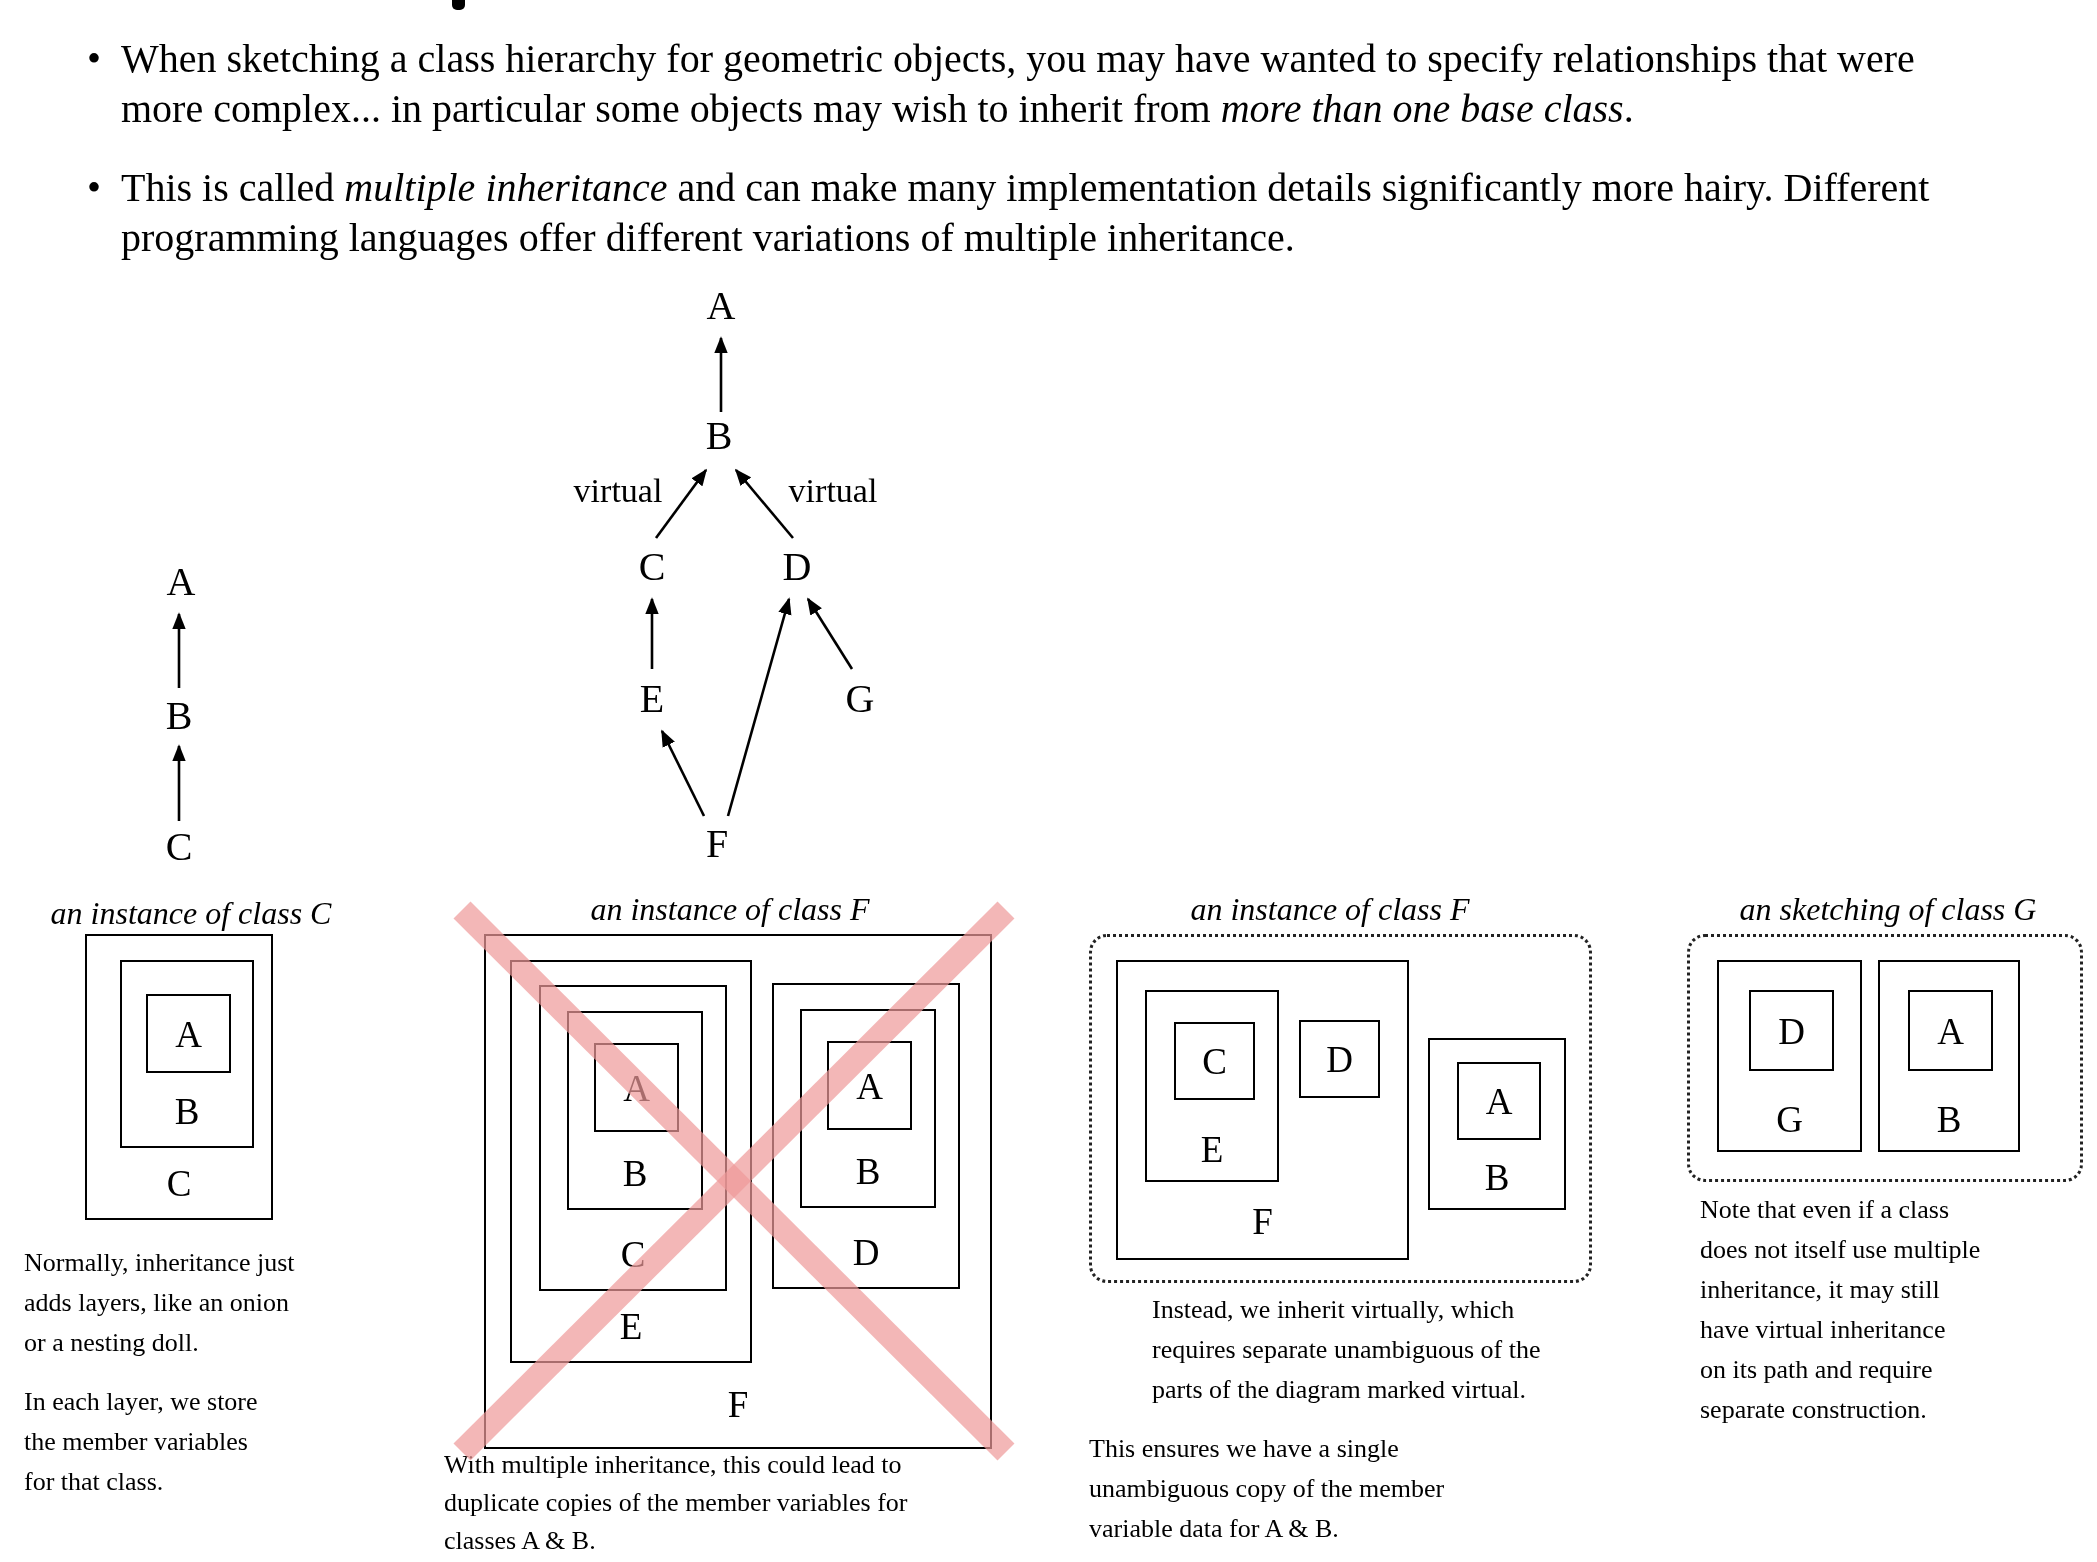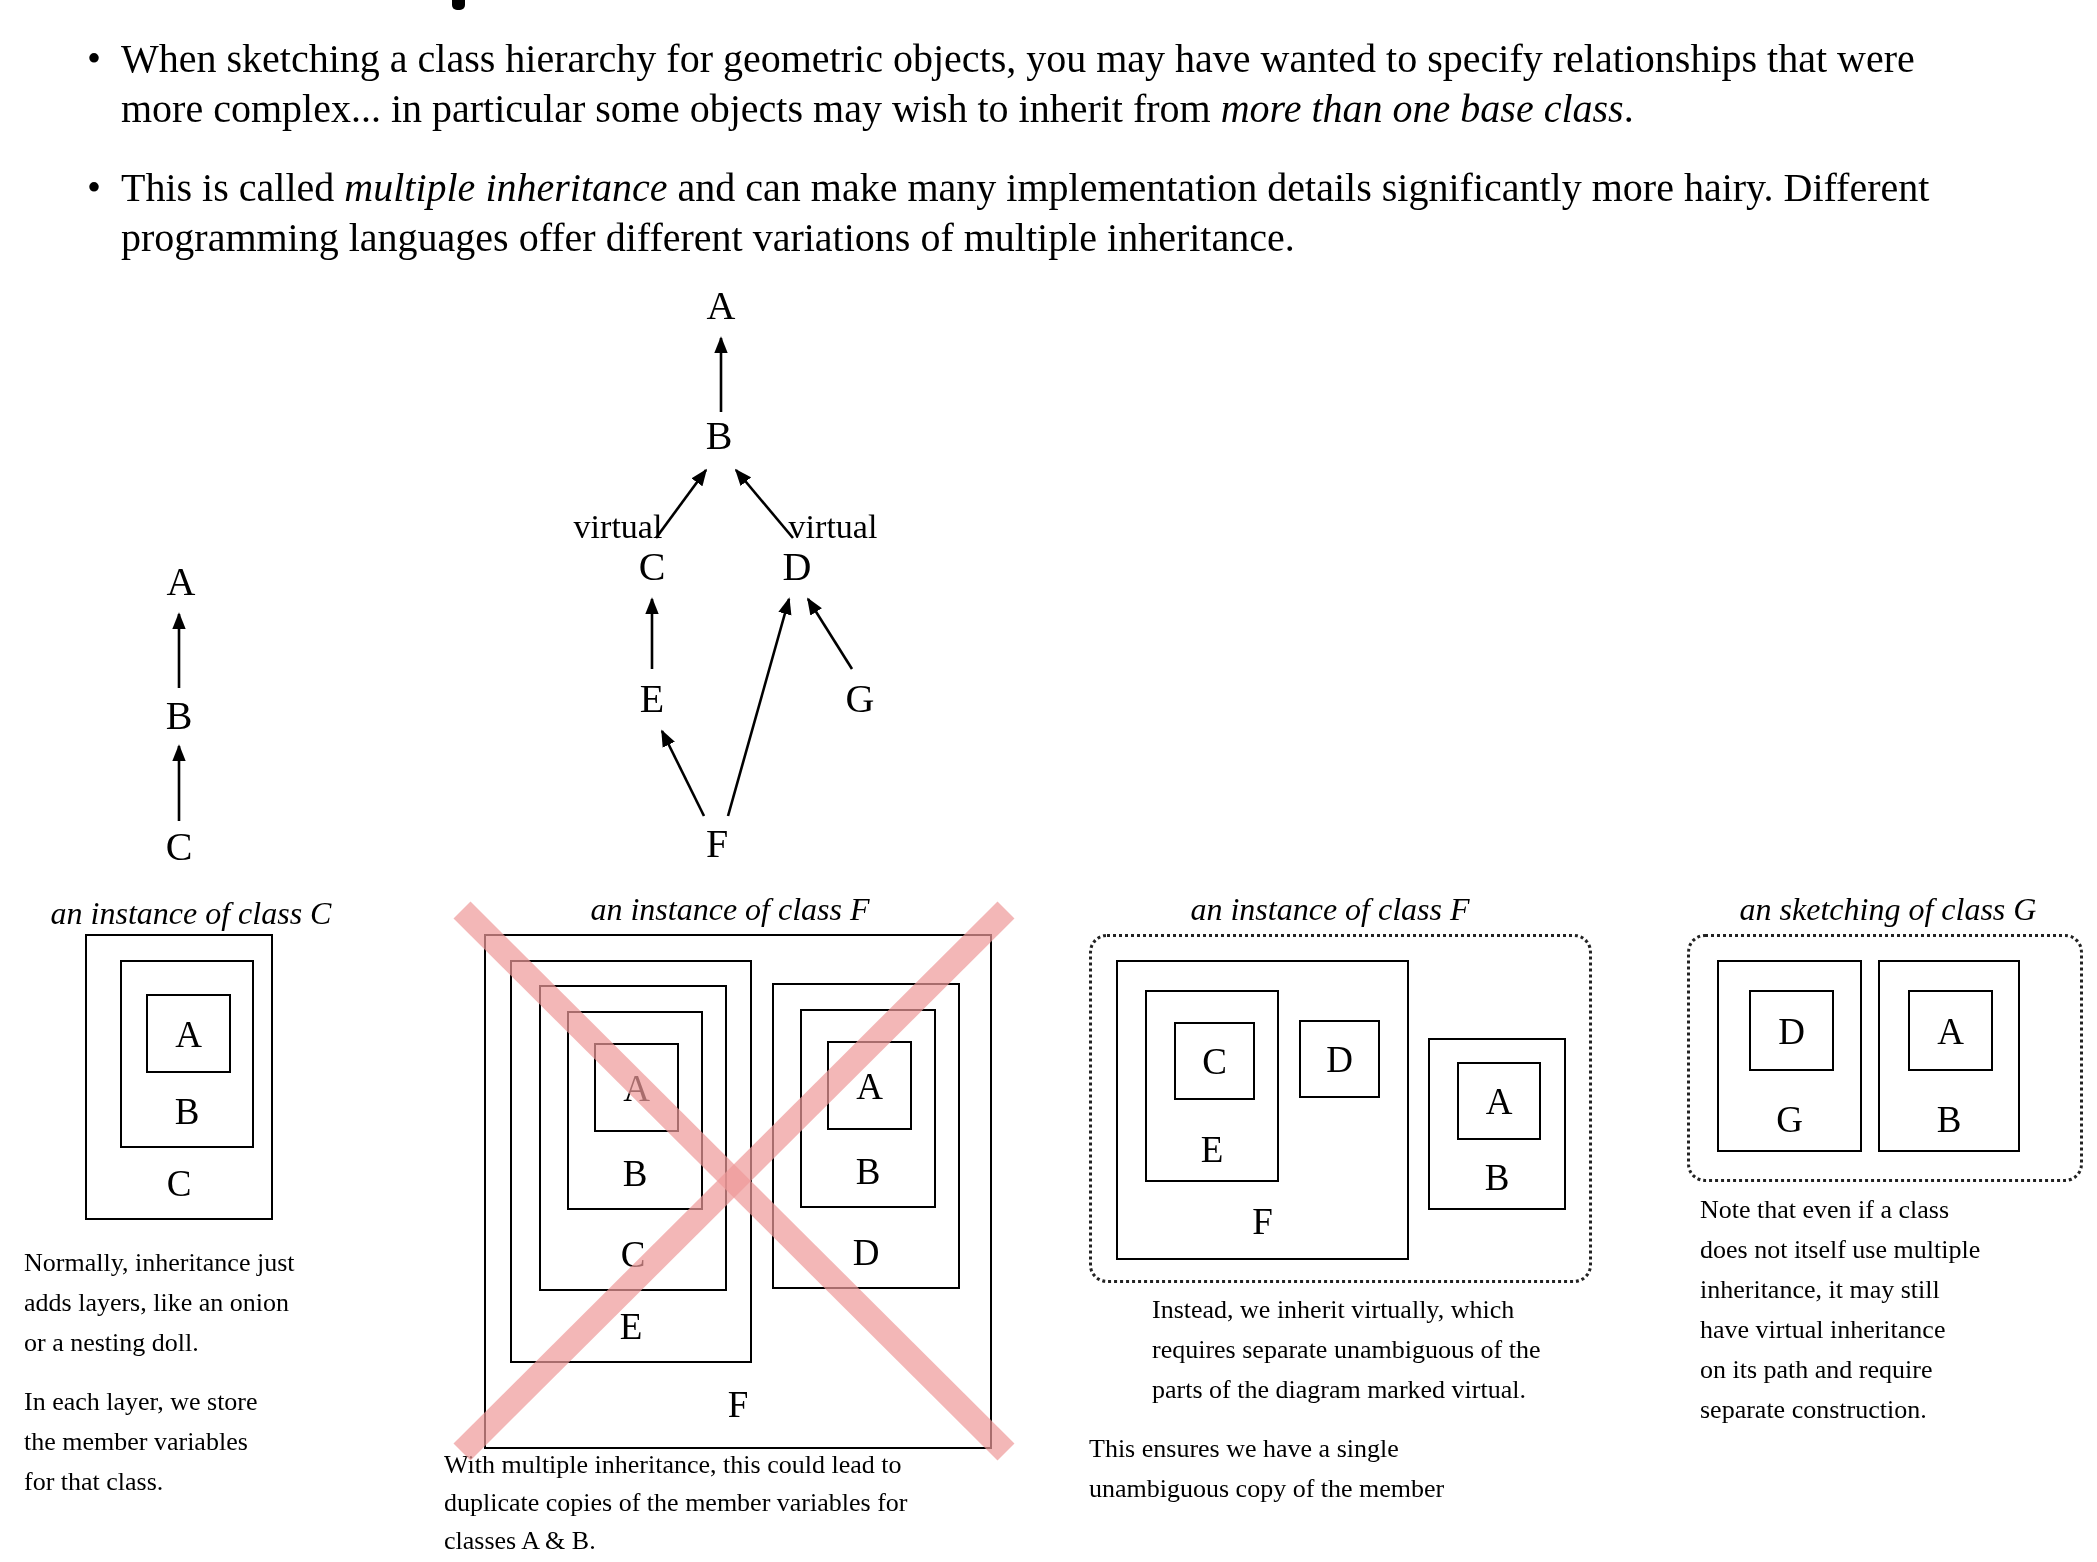--- a/index.html
+++ b/index.html
@@ -6,21 +6,21 @@
   .page{position:relative;width:2097px;height:1562px;background:#ffffff;
         font-family:"Liberation Serif",serif;color:#000;overflow:hidden;}
   .title-frag{position:absolute;left:452px;top:0;width:13px;height:10px;background:#000;
         border-radius:0 0 5px 5px;}
   .bullets{position:absolute;left:87px;top:34px;}
   .bullet{display:flex;align-items:flex-start;margin-bottom:29px;}
   .mark{flex:0 0 34px;font-size:40px;line-height:50px;}
   .bline{font-size:40px;line-height:50px;white-space:nowrap;}
   .it{font-style:italic;}
   .node{position:absolute;transform:translate(-50%,-50%);font-size:40px;line-height:1;}
-  .vlabel{position:absolute;transform:translate(-50%,-50%);font-size:34px;line-height:1;margin-top:36px;}
+  .vlabel{position:absolute;transform:translate(-50%,-50%);font-size:34px;line-height:1;}
   .overlay{position:absolute;left:0;top:0;pointer-events:none;}
   .topx{z-index:9;}
   .box{position:absolute;border:2px solid #000;background:transparent;}
   .lblB{position:absolute;left:50%;transform:translateX(-50%);bottom:16px;font-size:37px;line-height:1;}
   .lblC{position:absolute;left:50%;top:50%;transform:translate(-50%,-50%);font-size:37px;line-height:1;}
   .ititle{position:absolute;transform:translateX(-50%);font-style:italic;font-size:32px;
         line-height:1.2;white-space:nowrap;}
   .cap{position:absolute;font-size:26px;line-height:40px;}
   .capline{white-space:nowrap;}
   .dotted{position:absolute;border:3px dotted #222;border-radius:18px;background:transparent;}
@@ -154,20 +154,21 @@
     </div>
   </div>
   <div class="cap" style="left:1152px;top:1290px">
     <div class="capline">Instead, we inherit virtually, which</div>
     <div class="capline">requires separate unambiguous of the</div>
     <div class="capline">parts of the diagram marked virtual.</div>
   </div>
   <div class="cap" style="left:1089px;top:1429px">
     <div class="capline">This ensures we have a single</div>
     <div class="capline">unambiguous copy of the member</div>
+    <div class="capline">variable data for A &amp; B.</div>
   </div>
 
   <div class="ititle" style="left:1888px;top:890px">an sketching of class G</div>
   <div class="dotted" style="left:1687px;top:934px;width:390px;height:242px">
     <div class="box" style="left:27px;top:23px;width:141px;height:188px">
       <div class="box" style="left:30px;top:28px;width:81px;height:77px">
         <span class="lblC">D</span>
       </div>
       <span class="lblB" style="bottom:12px">G</span>
     </div>

